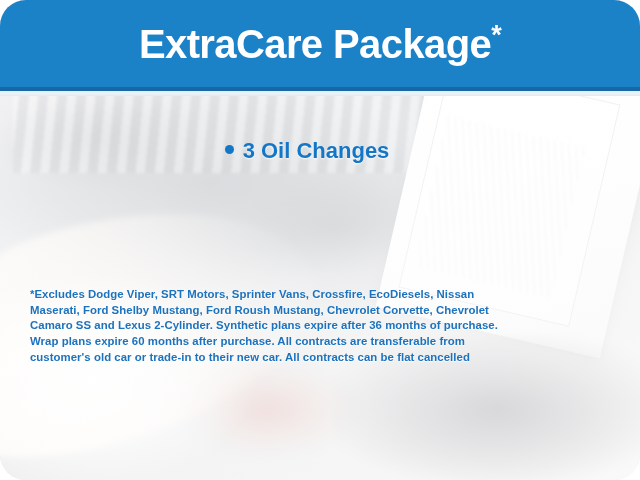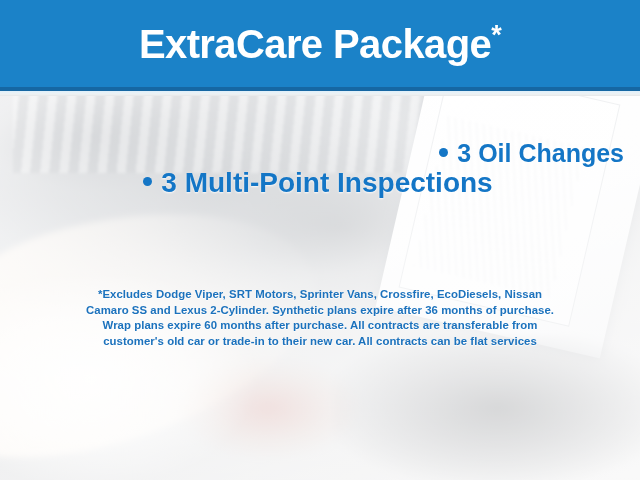--- a/index.html
+++ b/index.html
@@ -11,20 +11,21 @@
   body {
     font-family: "Liberation Sans", sans-serif;
   }
 
   #promo-banner {
     position: relative;
     width: 640px;
     height: 480px;
     overflow: hidden;
     background: #f2f2f2;
+    border-radius: 26px;
   }
 
   
   .bg-layer {
     position: absolute;
     left: 0;
     top: 0;
     width: 640px;
     height: 480px;
     overflow: hidden;
@@ -257,30 +258,29 @@
     display: inline-block;
     width: 9px;
     height: 9px;
     border-radius: 50%;
     background: #1476c6;
     vertical-align: middle;
     margin-right: 9px;
     position: relative;
     top: -3px;
   }
-  .benefit-item.size-1 { font-size: 25px; padding-right: 16px; text-align: right; }
+  .benefit-item.size-1 { font-size: 22px; padding-right: 26px; }
   .benefit-item.size-2 { font-size: 25px; padding-right: 0px; }
   .benefit-item.size-3 { font-size: 28px; padding-right: 4px; }
 
   .disclaimer {
     position: absolute;
     left: 30px;
     top: 196px;
     width: 580px;
-    text-align: center;
     color: #1c72bd;
     font-size: 11.4px;
     font-weight: bold;
     line-height: 15.7px;
     letter-spacing: 0.04px;
     text-shadow: 0 1px 1px rgba(255,255,255,0.9);
   }
   .disclaimer-line { display: block; white-space: nowrap; }
 </style>
 </head>
@@ -308,26 +308,24 @@
     </div>
   </div>
   <div class="header-underglow"></div>
 
   <div class="content">
 
     <ul class="benefits">
       <li class="benefit-item size-1">
         <span class="dot"></span><span>3 Oil Changes</span>
       </li>
-      <li class="benefit-item size-3">
-        <span class="dot"></span><span>3 Multi-Point Inspections</span>
-      </li>
     </ul>
 
     <div class="disclaimer">
       <span class="disclaimer-line">*Excludes Dodge Viper, SRT Motors, Sprinter Vans, Crossfire, EcoDiesels, Nissan</span>
+      <span class="disclaimer-line">Maserati, Ford Shelby Mustang, Ford Roush Mustang, Chevrolet Corvette, Chevrolet</span>
       <span class="disclaimer-line">Camaro SS and Lexus 2-Cylinder. Synthetic plans expire after 36 months of purchase.</span>
       <span class="disclaimer-line">Wrap plans expire 60 months after purchase. All contracts are transferable from</span>
-      <span class="disclaimer-line">customer's old car or trade-in to their new car. All contracts can be flat services</span>
+      <span class="disclaimer-line">customer's old car or trade-in to their new car. All contracts can be flat cancelled</span>
     </div>
 
   </div>
 </div>
 
 </body></html>

